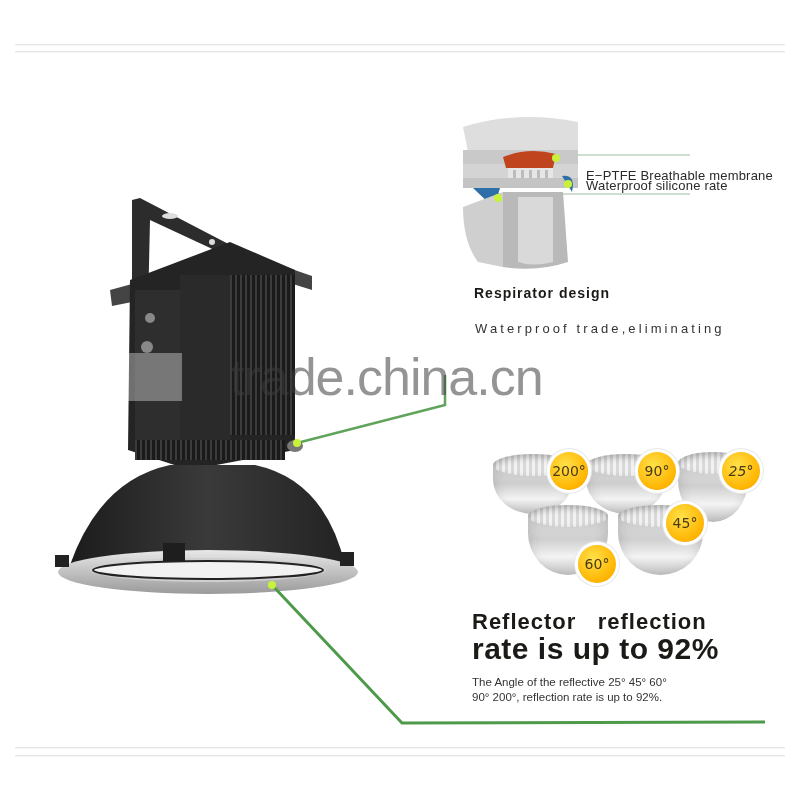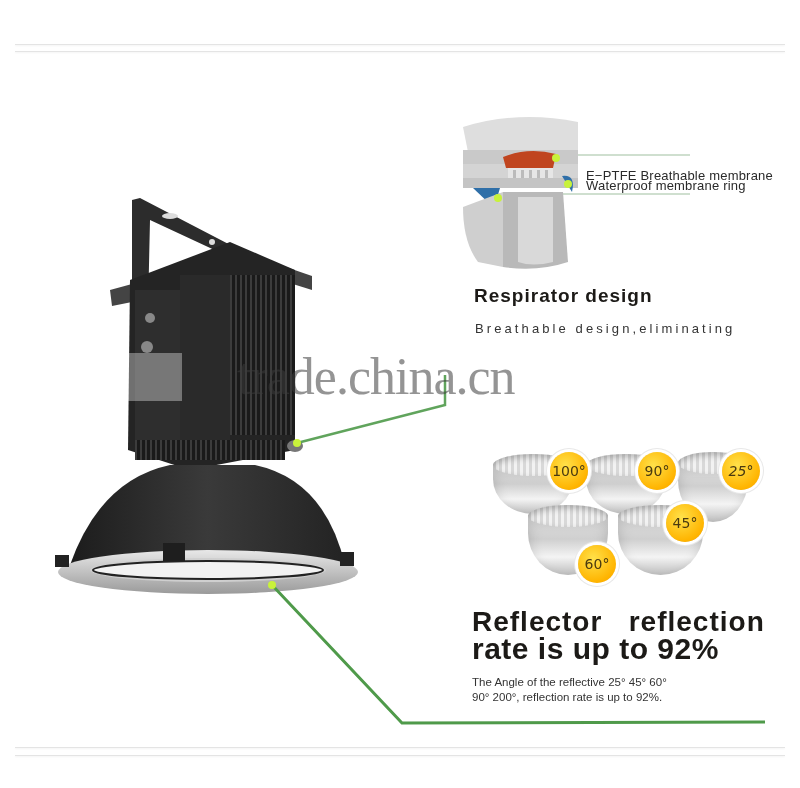--- a/index.html
+++ b/index.html
@@ -11,21 +11,21 @@
   .badge { position:absolute; width:38px; height:38px; border-radius:50%;
            background:radial-gradient(circle at 40% 35%, #ffe14a 0%, #ffb400 70%, #f5a000 100%);
            box-shadow:0 0 0 3px #ffffff, 0 0 0 4px #e8e8e8; display:flex; align-items:center; justify-content:center;
            font-size:14px; color:#4a3a10; font-family:"DejaVu Sans", sans-serif; }
   .cup { position:absolute; border-radius:0 0 50% 50% / 0 0 70% 70%;
          background:linear-gradient(180deg,#e9e9e9 0%,#cfcfcf 40%,#f4f4f4 70%,#bdbdbd 100%);
          box-shadow:inset 0 8px 14px rgba(0,0,0,0.18); }
   .cup::before { content:""; position:absolute; left:0; right:0; top:-10px; height:22px; border-radius:50%;
          background:repeating-linear-gradient(90deg,#d8d8d8 0 3px,#f2f2f2 3px 6px); box-shadow:inset 0 3px 6px rgba(0,0,0,0.25); }
   .watermark { position:absolute; left:230px; top:347px; font-size:52px; color:rgba(60,60,60,0.55);
-               font-family:Liberation Serif, serif; letter-spacing:-1px;padding-left:7px; }
+               font-family:Liberation Sans, sans-serif; letter-spacing:-1px; }
   .wm-band { position:absolute; left:52px; top:353px; width:130px; height:48px; background:rgba(255,255,255,0.35); }
 </style>
 </head>
 <body>
 
 <div class="rule" style="top:44px;"></div>
 <div class="rule" style="top:51px;"></div>
 <div class="rule" style="top:747px;"></div>
 <div class="rule" style="top:755px;"></div>
 
@@ -104,37 +104,37 @@
     <path d="M5 95 L45 80 L45 155 L20 150 Q5 130 5 95 Z" fill="#cfcfcf"></path>
     <path d="M45 80 L105 80 L110 150 Q80 160 45 155 Z" fill="#b9b9b9"></path>
     <path d="M60 85 L95 85 L95 150 Q75 155 60 150 Z" fill="#d9d9d9"></path>
     <circle cx="98" cy="46" r="4" fill="#c8f23a"></circle>
     <circle cx="110" cy="72" r="4" fill="#c8f23a"></circle>
     <circle cx="40" cy="86" r="4" fill="#c8f23a"></circle>
   </svg>
 </div>
 
 <div class="callout" style="left:586px;top:140px;margin-top:28px;">E−PTFE Breathable membrane</div>
-<div class="callout" style="left:586px;top:178px;">Waterproof membrane ring</div>
+<div class="callout" style="left:586px;top:178px;">Waterproof silicone rate</div>
 
-<div class="heading" style="left:474px;top:285px;font-size:19px;letter-spacing:1px;">Respirator design</div>
-<div class="abs" style="left:475px;top:321px;font-size:13px;color:#333;letter-spacing:3.1px;white-space:nowrap;">Breathable design,eliminating</div>
+<div class="heading" style="left:474px;top:285px;font-size:14px;letter-spacing:1px;">Respirator design</div>
+<div class="abs" style="left:475px;top:321px;font-size:13px;color:#333;letter-spacing:3.1px;white-space:nowrap;">Waterproof trade,eliminating</div>
 
 <div class="wm-band"></div>
 <div class="watermark">trade.china.cn</div>
 
 <div class="abs" style="left:488px;top:450px;width:300px;height:140px;">
   <div class="cup" style="left:5px;top:14px;width:80px;height:50px;"></div>
   <div class="cup" style="left:98px;top:14px;width:80px;height:50px;"></div>
   <div class="cup" style="left:190px;top:12px;width:70px;height:60px;"></div>
   <div class="cup" style="left:40px;top:65px;width:80px;height:60px;"></div>
   <div class="cup" style="left:130px;top:65px;width:85px;height:60px;"></div>
-  <div class="badge" style="left:62px;top:2px;">100°</div>
+  <div class="badge" style="left:62px;top:2px;">200°</div>
   <div class="badge" style="left:150px;top:2px;text-align:center;">90°</div>
   <div class="badge" style="left:234px;top:2px;font-style:italic;">25°</div>
   <div class="badge" style="left:90px;top:48px;margin-top:47px;">60°</div>
   <div class="badge" style="left:178px;top:54px;">45°</div>
 </div>
 
-<div class="heading" style="left:472px;top:609px;font-size:28px;letter-spacing:1px;white-space:pre;line-height:26px;">Reflector   reflection</div>
+<div class="heading" style="left:472px;top:609px;font-size:22px;letter-spacing:1px;white-space:pre;line-height:26px;">Reflector   reflection</div>
 <div class="heading" style="left:472px;top:636px;font-size:30px;letter-spacing:0.5px;white-space:pre;line-height:26px;">rate is up to 92%</div>
 <div class="abs" style="left:472px;top:676px;font-size:11.5px;color:#333;white-space:nowrap;text-align:center;">The Angle of the reflective 25° 45° 60°</div>
 <div class="abs" style="left:472px;top:691px;font-size:11.5px;color:#333;white-space:nowrap;">90° 200°, reflection rate is up to 92%.</div>
 
 </body></html>

